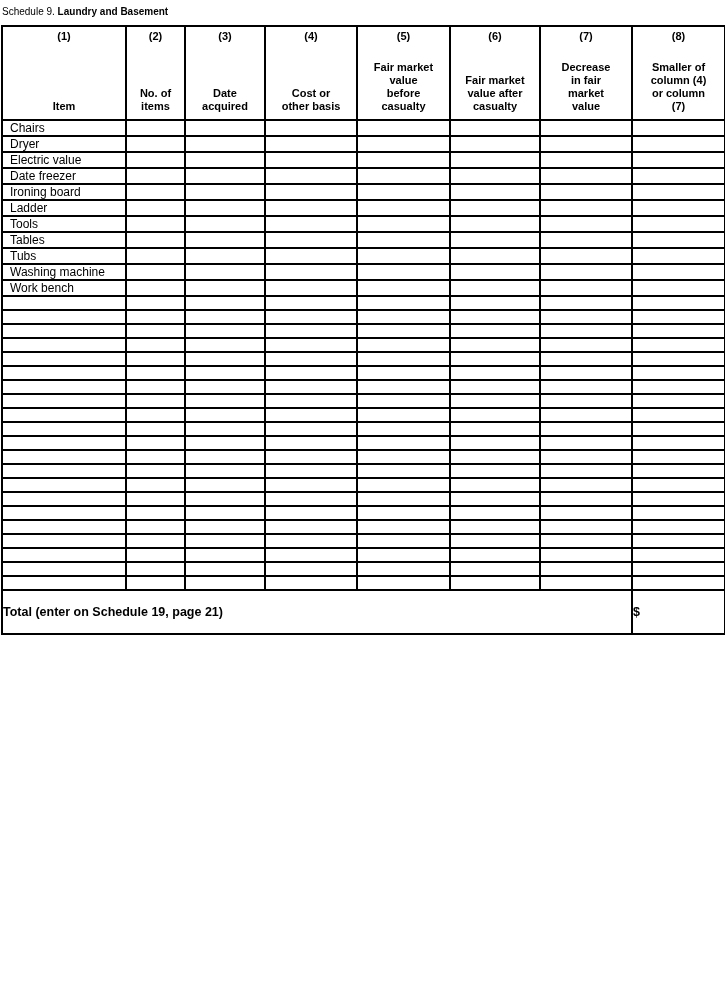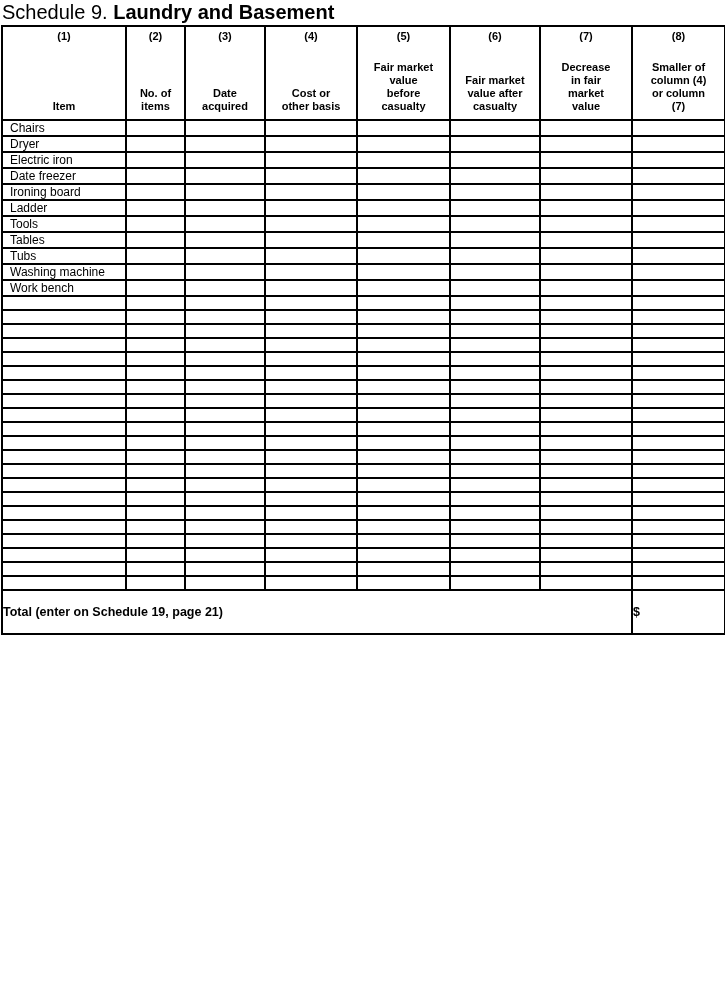--- a/index.html
+++ b/index.html
@@ -11,21 +11,21 @@
   }
   .page {
     position: relative;
     width: 725px;
     height: 985px;
     background: #ffffff;
     overflow: hidden;
   }
   .title {
     padding: 3px 0 4px 2px;
-    font-size: 20px;
+    font-size: 10px;
     line-height: 18px;
     letter-spacing: 0px;
     white-space: nowrap;
     border-radius: 11px;
   }
   .title .bold { font-weight: bold; }
 
   table.schedule {
     border-collapse: collapse;
     table-layout: fixed;
@@ -198,21 +198,21 @@
           <td class="item-cell">Dryer</td>
           <td></td>
           <td></td>
           <td></td>
           <td></td>
           <td></td>
           <td></td>
           <td></td>
         </tr>
         <tr>
-          <td class="item-cell">Electric iron</td>
+          <td class="item-cell">Electric value</td>
           <td></td>
           <td></td>
           <td></td>
           <td></td>
           <td></td>
           <td></td>
           <td></td>
         </tr>
         <tr>
           <td class="item-cell">Date freezer</td>

